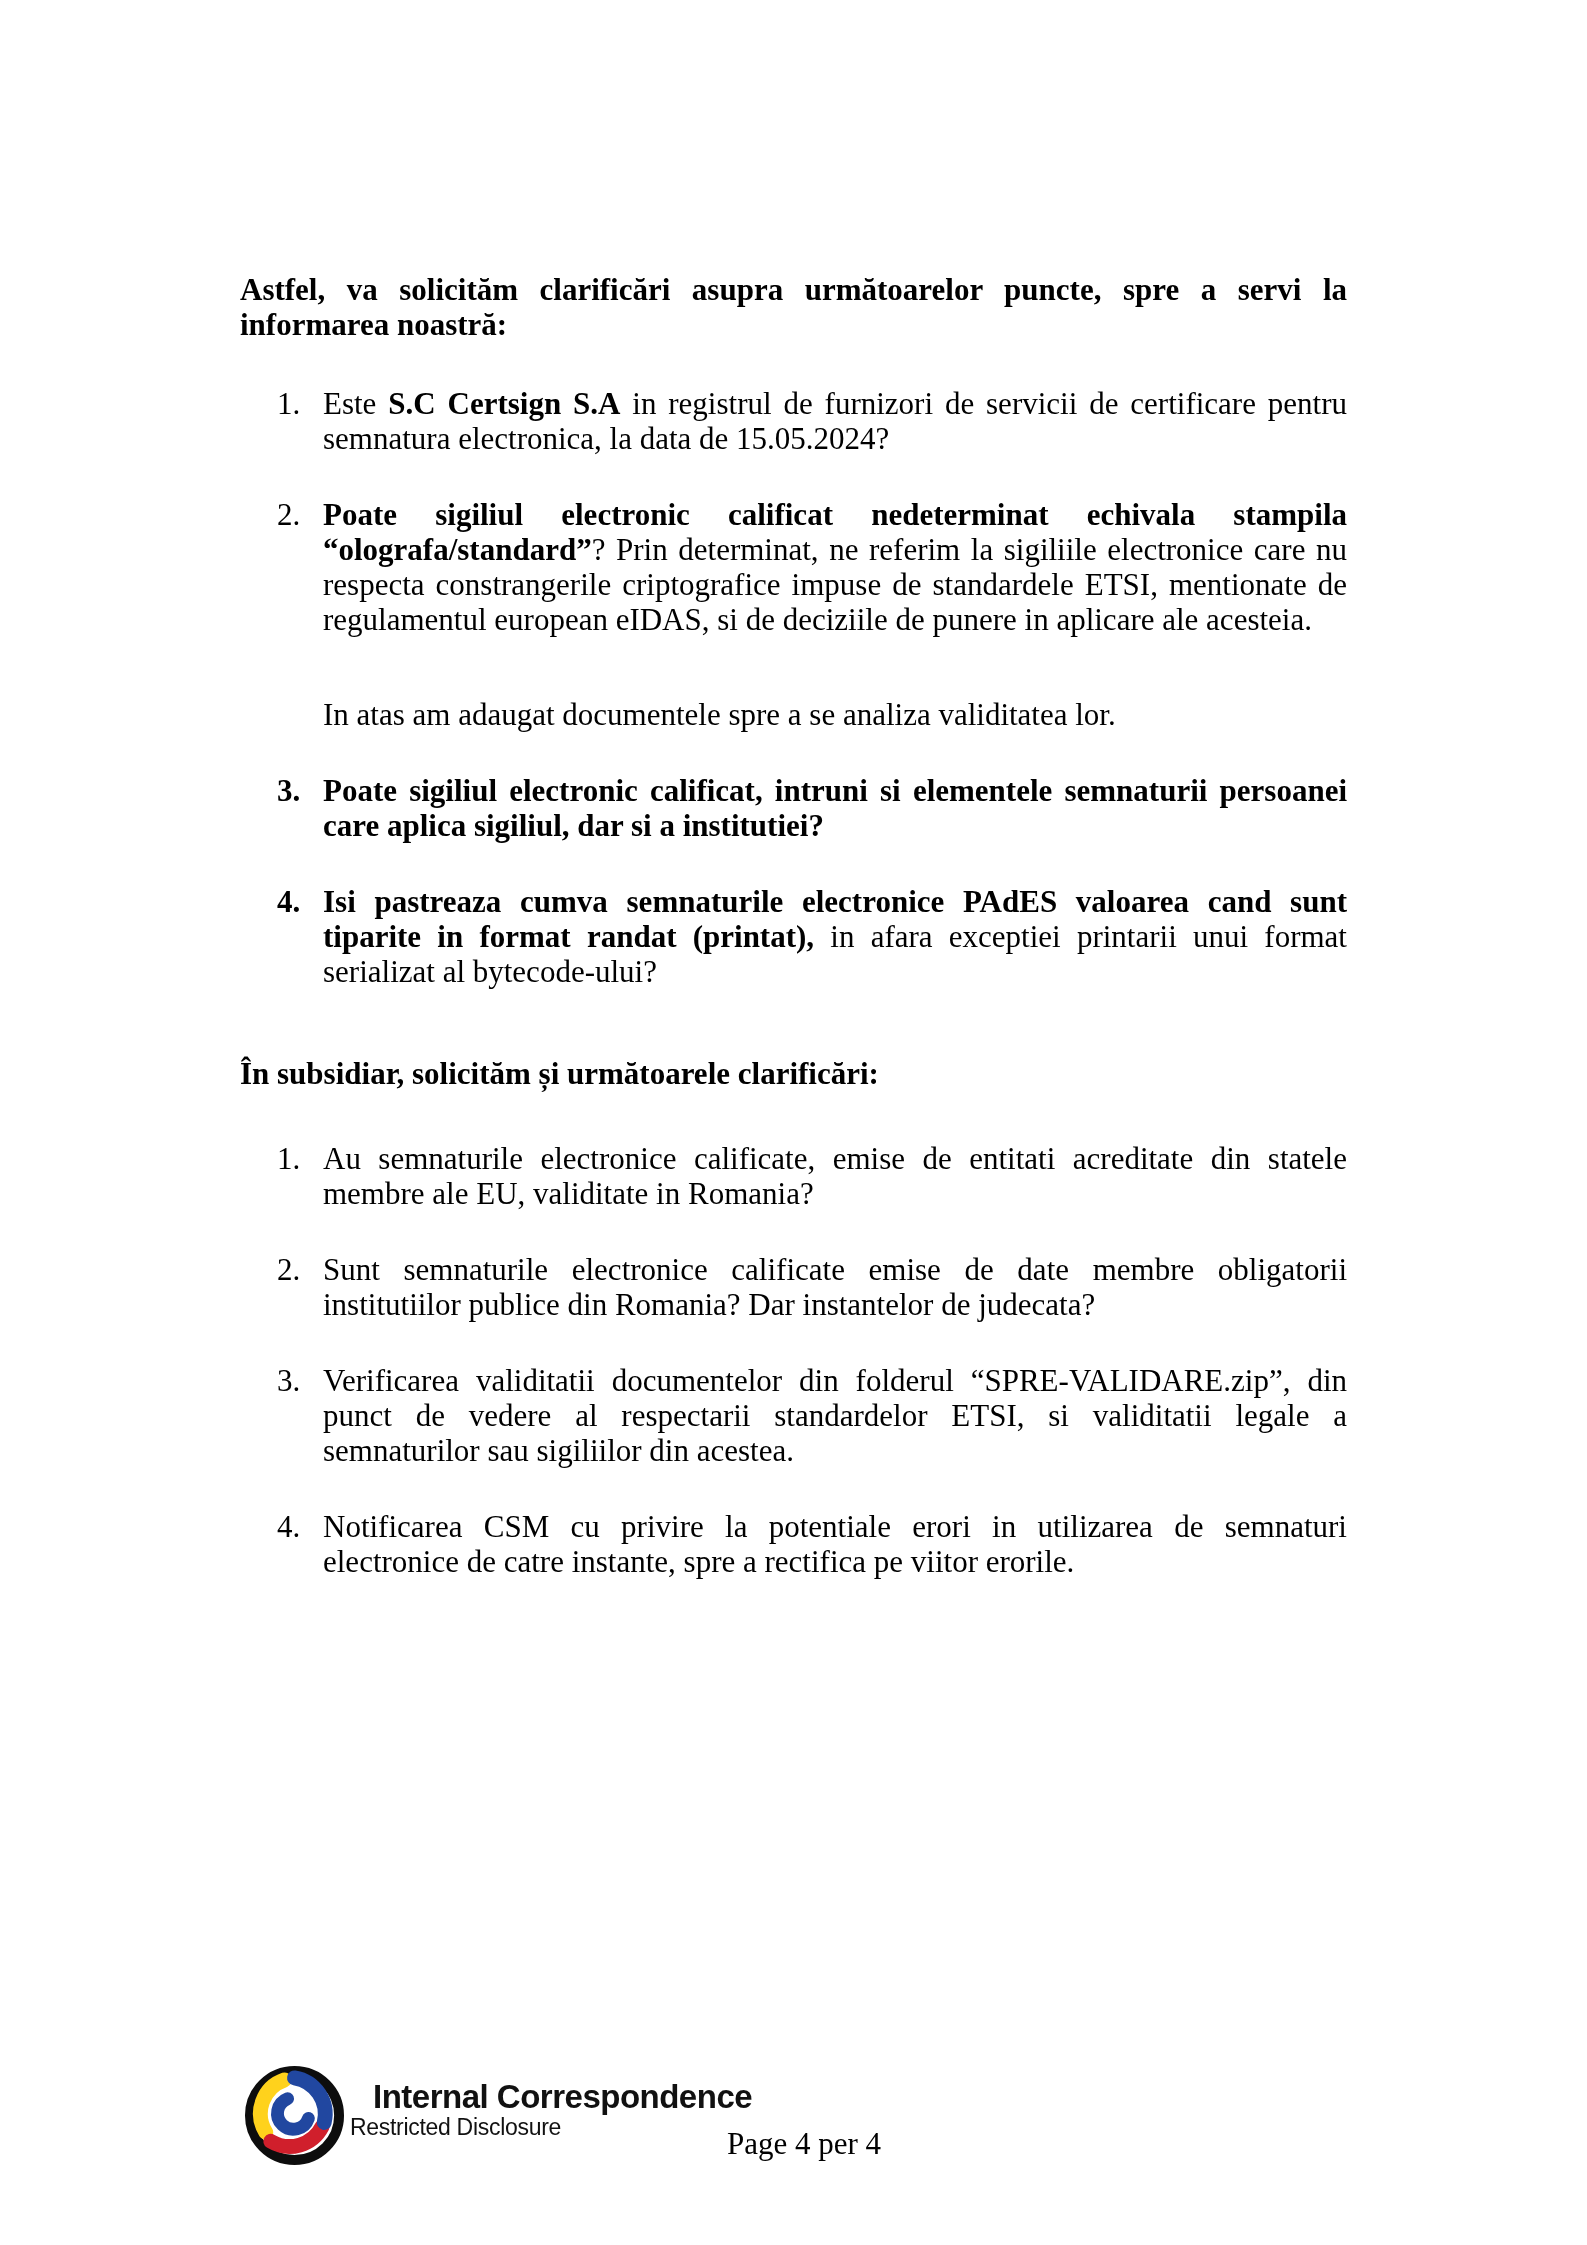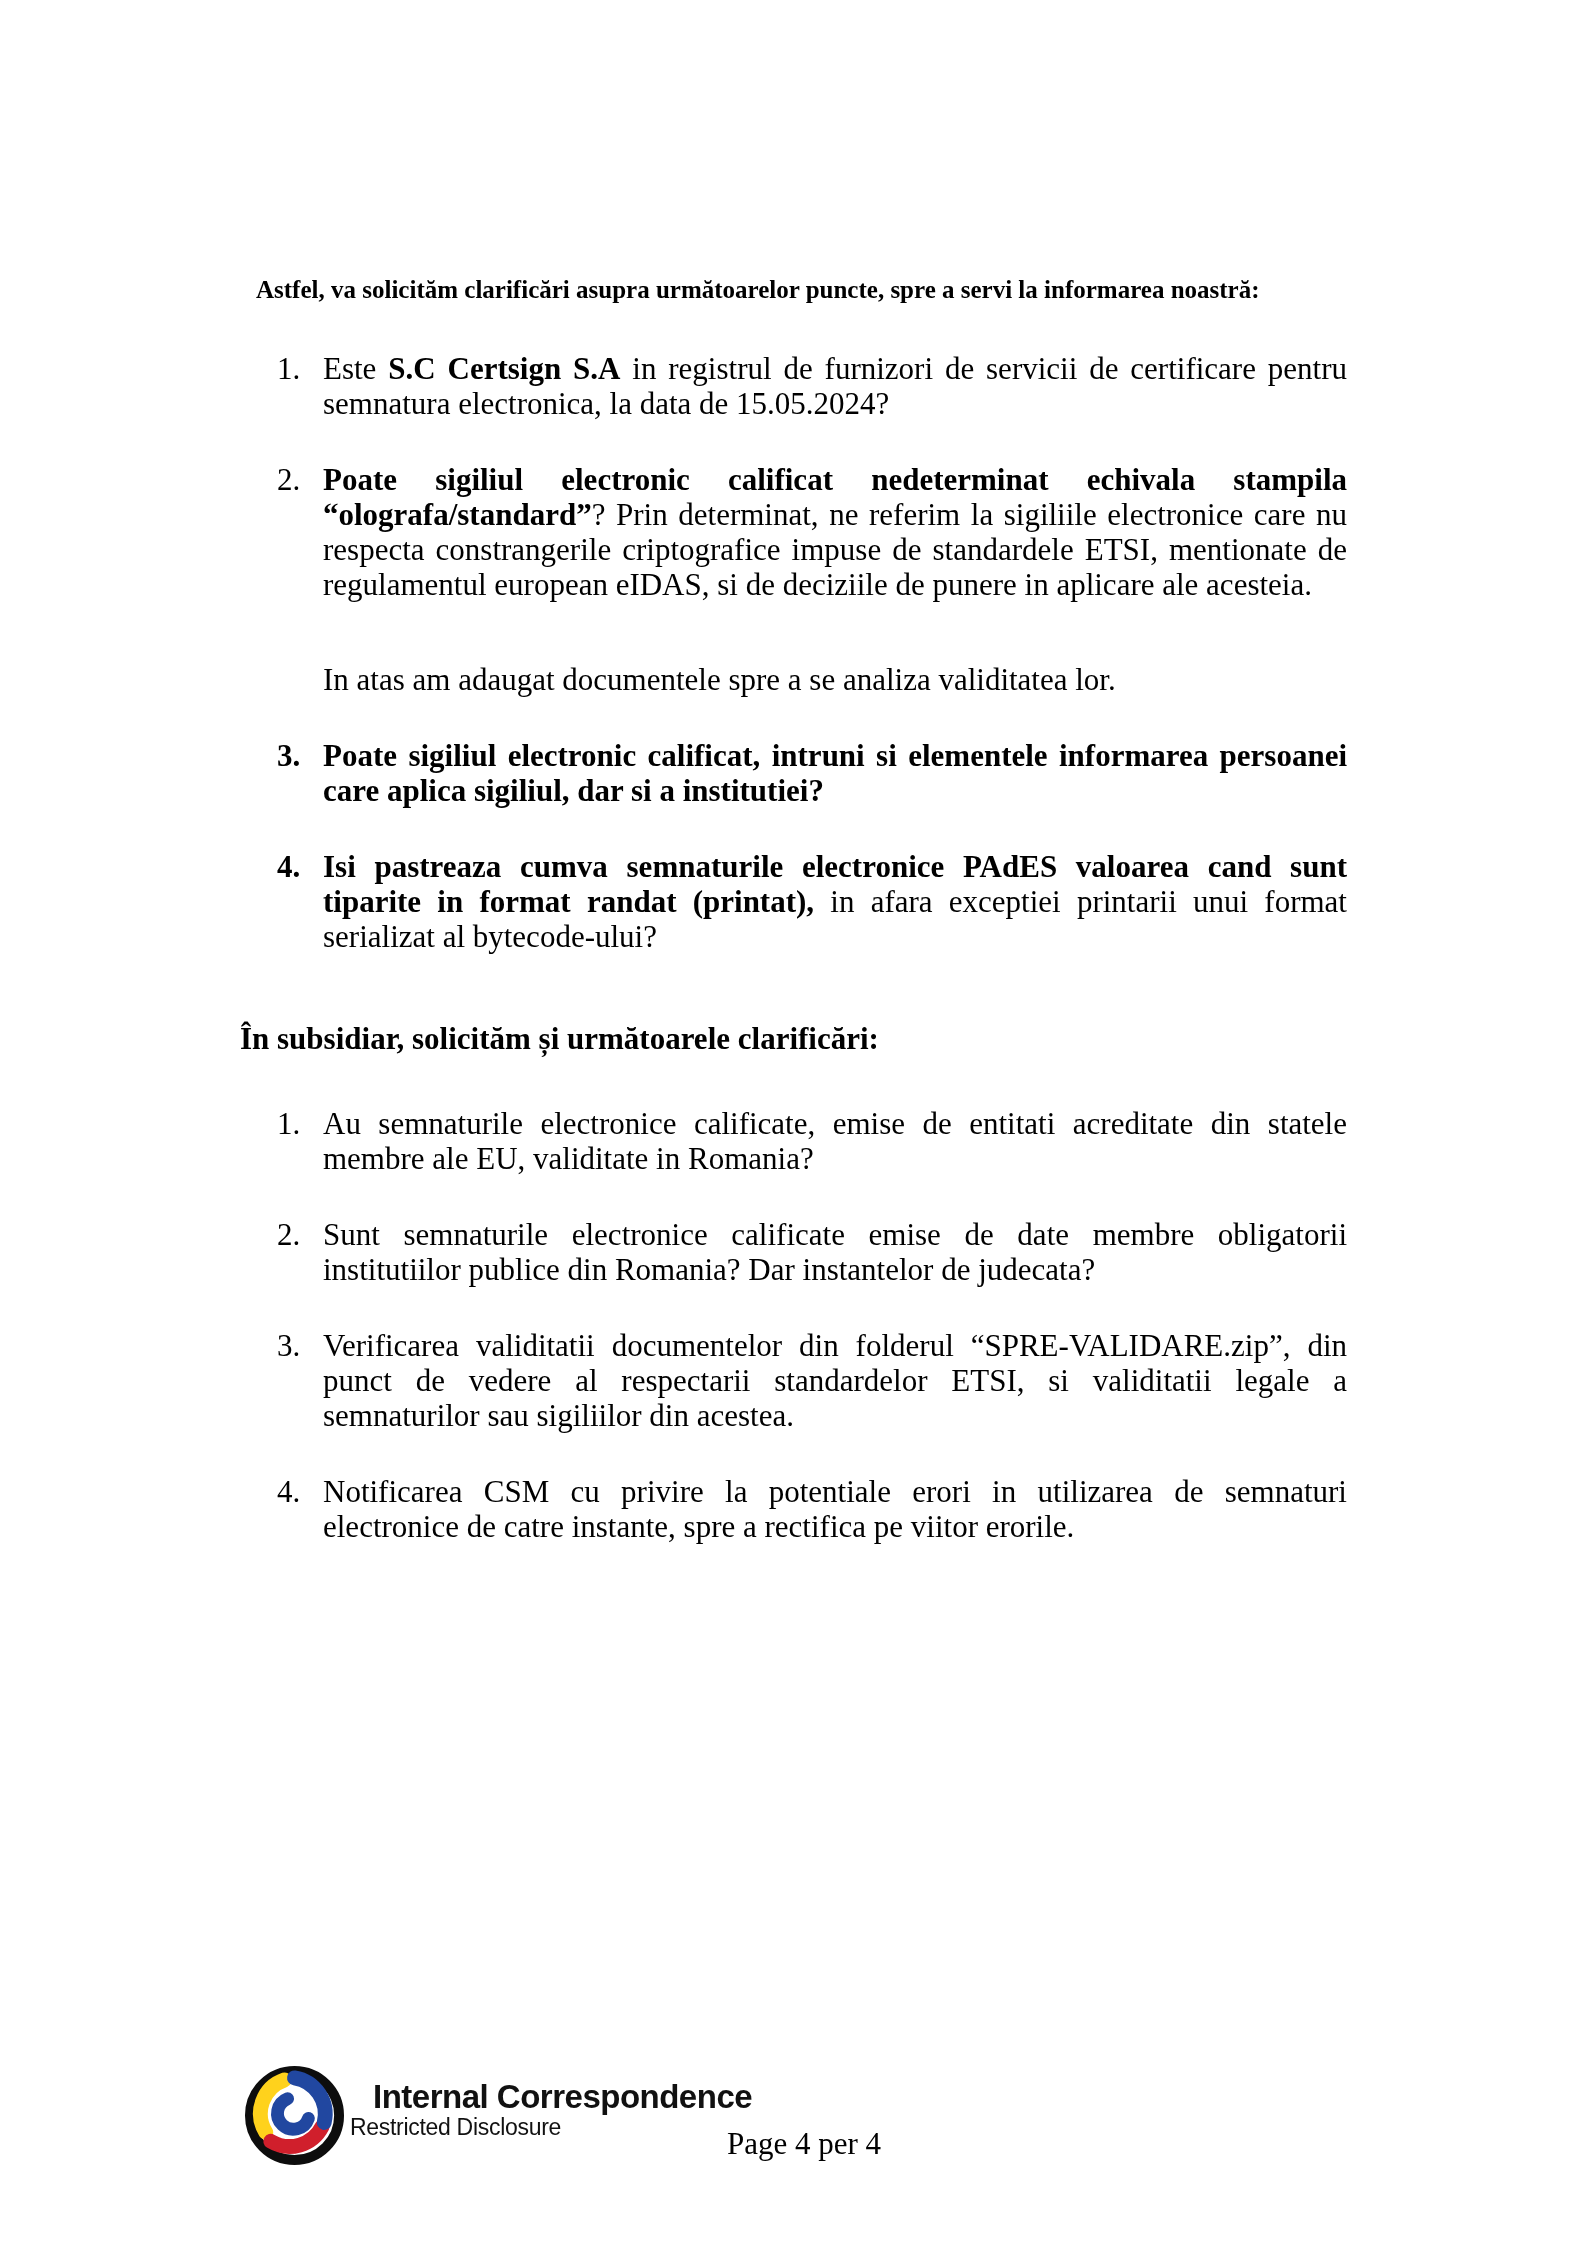--- a/index.html
+++ b/index.html
@@ -18,24 +18,24 @@
   }
   .doc-title{
     font-family:"Liberation Sans", sans-serif;
     font-weight:800;
     font-size:33px;
     letter-spacing:0.5px;
     margin:0 0 47px 0;
   }
   .intro{
     font-weight:bold;
-    font-size:25px;
+    font-size:31px;
     line-height:35px;
     text-align:justify;
-    margin:0 0 44px 16px;
+    margin:0 0 44px 0;
     font-family:Liberation Serif, serif;
   }
   .list-item{
     display:flex;
     margin:0 0 41px 0;
     font-size:31px;
     line-height:35px;
   }
   .num{
     flex:0 0 83px;
@@ -109,21 +109,21 @@
           <span class="num">1.</span>
           <div class="item-text"><span>Este </span><span class="b">S.C Certsign S.A</span><span> in registrul de furnizori de servicii de certificare pentru semnatura electronica, la data de 15.05.2024?</span></div>
         </div>
         <div class="list-item">
           <span class="num">2.</span>
           <div class="item-text"><span class="b">Poate sigiliul electronic calificat nedeterminat echivala stampila “olografa/standard”</span><span>? Prin determinat, ne referim la sigiliile electronice care nu respecta constrangerile criptografice impuse de standardele ETSI, mentionate de regulamentul european eIDAS, si de deciziile de punere in aplicare ale acesteia.</span></div>
         </div>
         <div class="item-after">In atas am adaugat documentele spre a se analiza validitatea lor.</div>
         <div class="list-item">
           <span class="num b">3.</span>
-          <div class="item-text"><span class="b">Poate sigiliul electronic calificat, intruni si elementele informarea persoanei care aplica sigiliul, dar si a institutiei?</span></div>
+          <div class="item-text"><span class="b">Poate sigiliul electronic calificat, intruni si elementele semnaturii persoanei care aplica sigiliul, dar si a institutiei?</span></div>
         </div>
         <div class="list-item">
           <span class="num b">4.</span>
           <div class="item-text"><span class="b">Isi pastreaza cumva semnaturile electronice PAdES valoarea cand sunt tiparite in format randat (printat),</span><span> in afara exceptiei printarii unui format serializat al bytecode-ului?</span></div>
         </div>
       </div>
 
     <h2 class="subheading">În subsidiar, solicităm și următoarele clarificări:</h2>
 
     <div>

